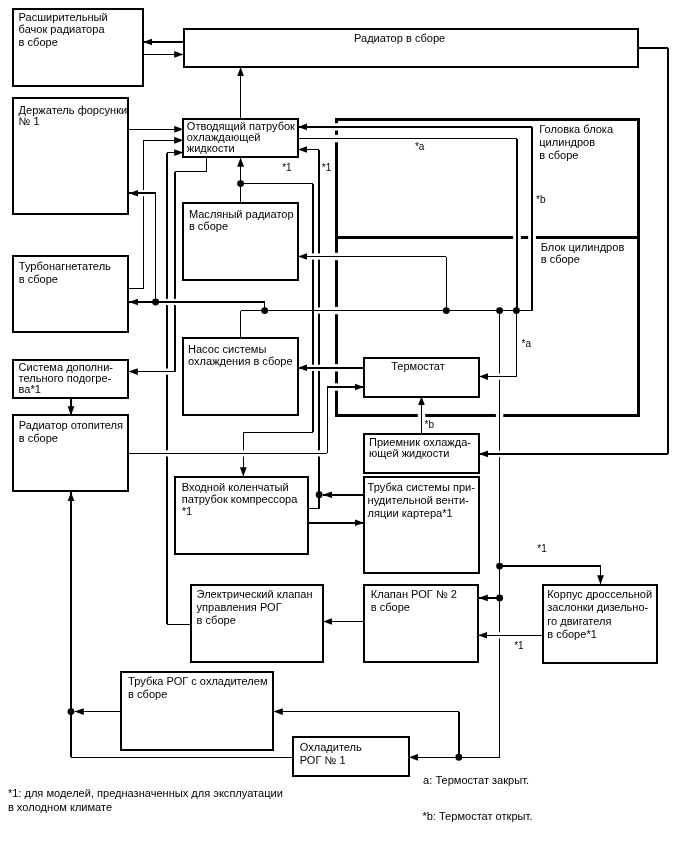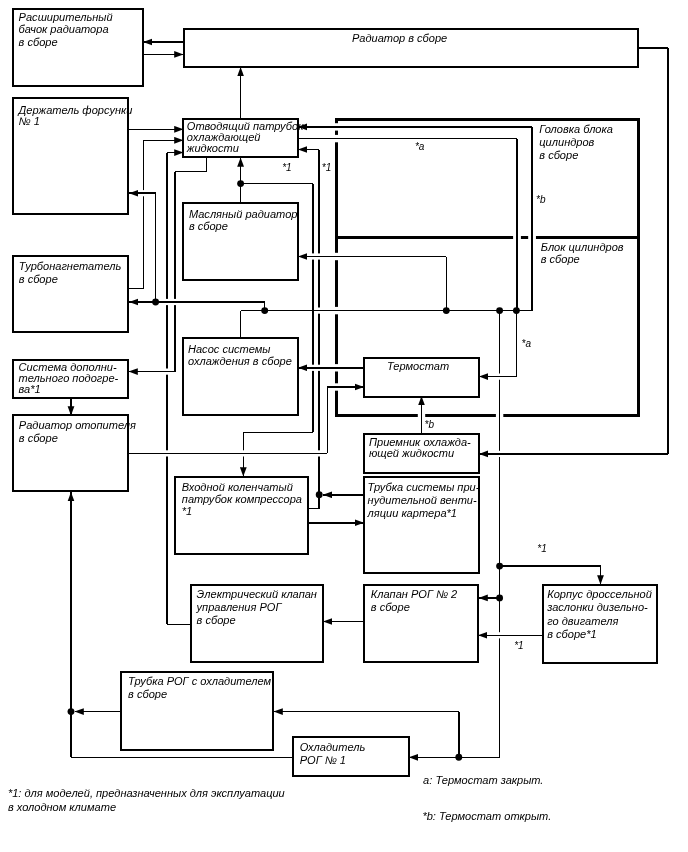--- a/index.html
+++ b/index.html
@@ -1,19 +1,19 @@
 <!DOCTYPE html>
 <html><head>
 <meta charset="utf-8">
 <title>Cooling system diagram</title>
 <style>
   html,body{margin:0;padding:0;background:#ffffff;}
   body{width:688px;height:852px;overflow:hidden;
        font-family:"Liberation Sans",sans-serif;}
-  #sheet{position:relative;width:688px;height:852px;background:#fff;font-style:italic;}
+  #sheet{position:relative;width:688px;height:852px;background:#fff;}
   text{-webkit-font-smoothing:antialiased;}
   #dg{position:absolute;left:0;top:0;display:block;}
   .box{fill:#ffffff;stroke:#000000;stroke-width:1.9;shape-rendering:crispEdges;}
   .ln{stroke:#000000;stroke-width:1.5;fill:none;stroke-linecap:butt;stroke-linejoin:miter;shape-rendering:crispEdges;}
   .lnt{stroke:#000000;stroke-width:2.9;fill:none;stroke-linecap:butt;stroke-linejoin:miter;shape-rendering:crispEdges;}
   .dot{fill:#000000;}
   .tx{font-family:"Liberation Sans",sans-serif;font-size:11.05px;fill:#000000;}
   .mk{font-family:"Liberation Sans",sans-serif;font-size:10px;fill:#000000;}
   .fn{font-family:"Liberation Sans",sans-serif;font-size:11.05px;fill:#000000;}
 </style>

